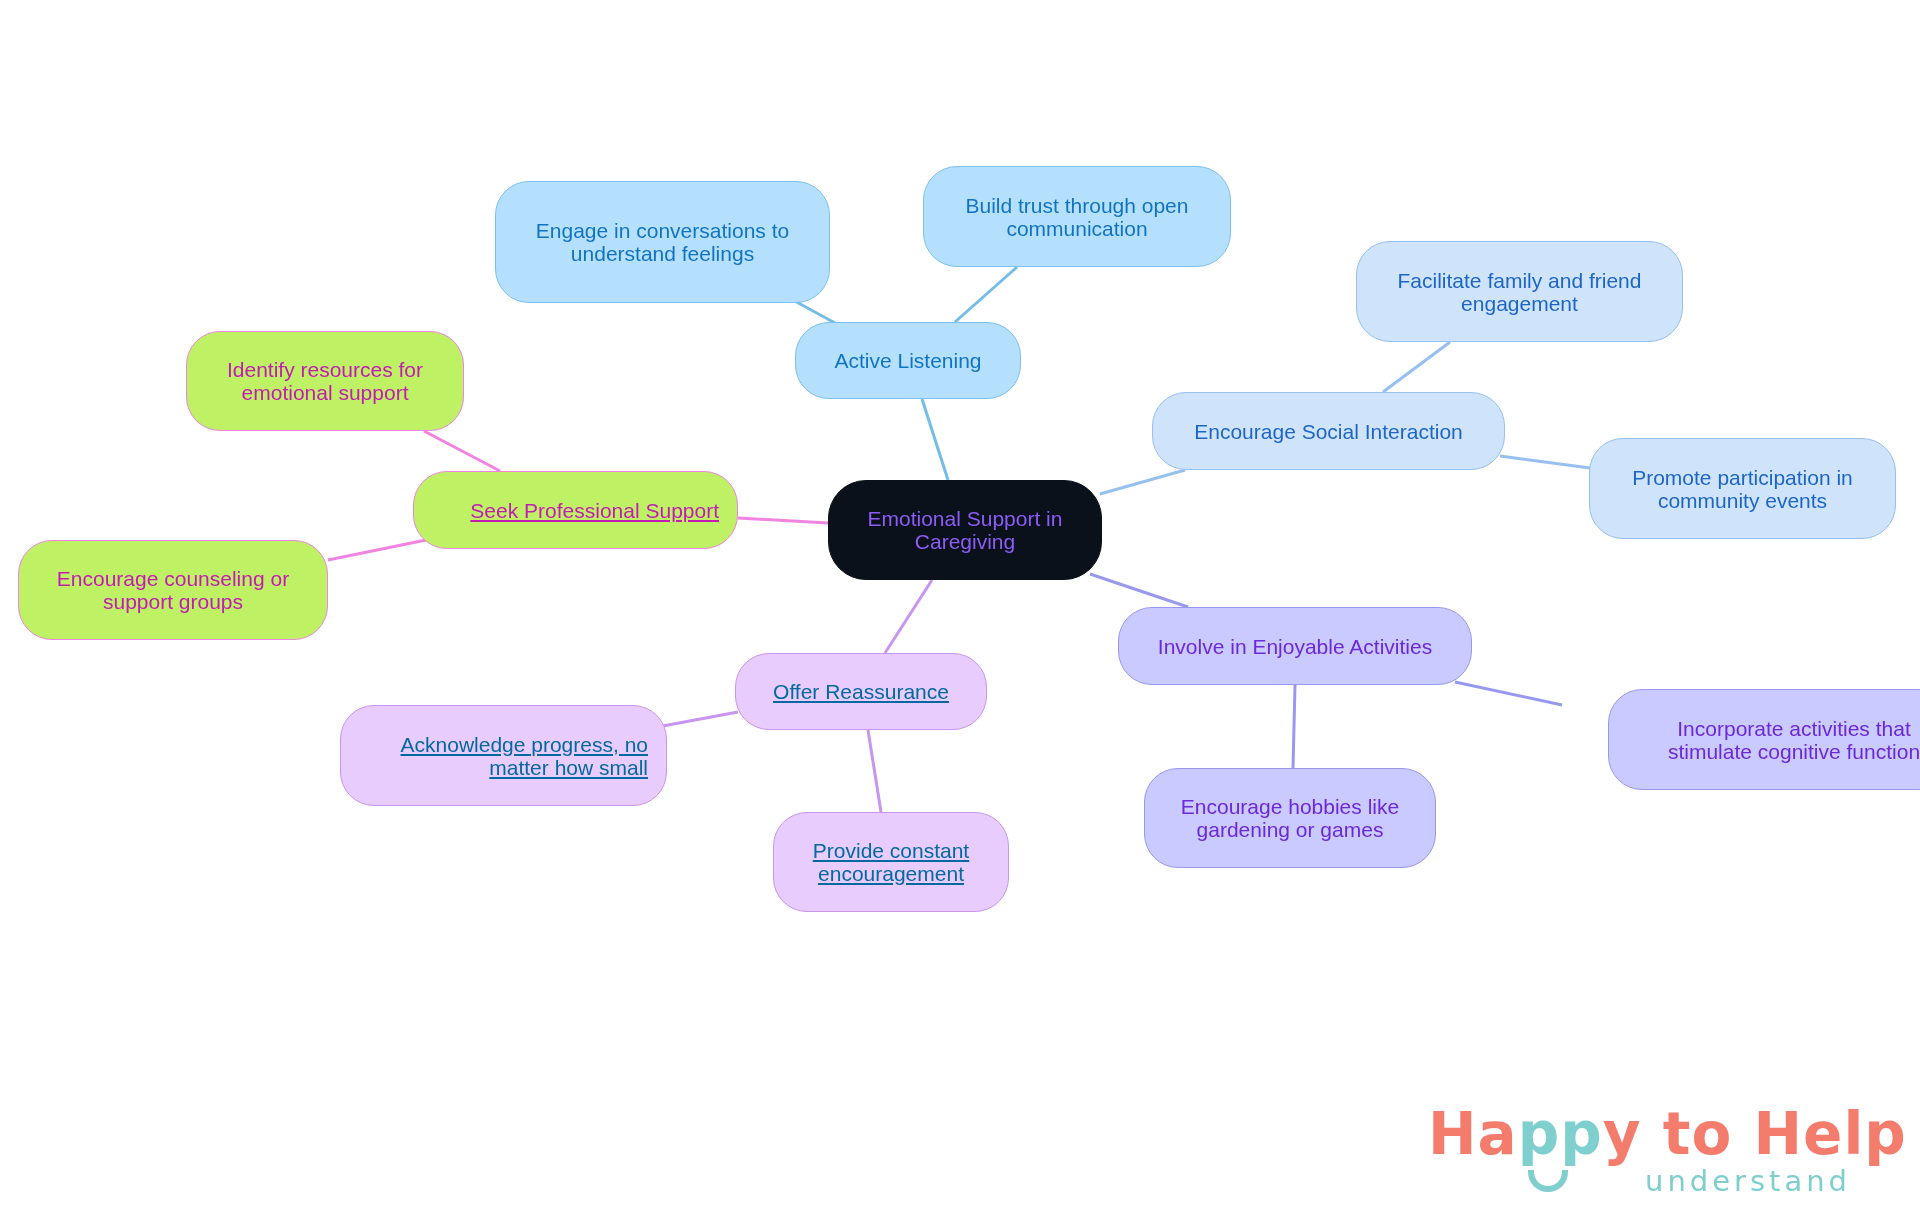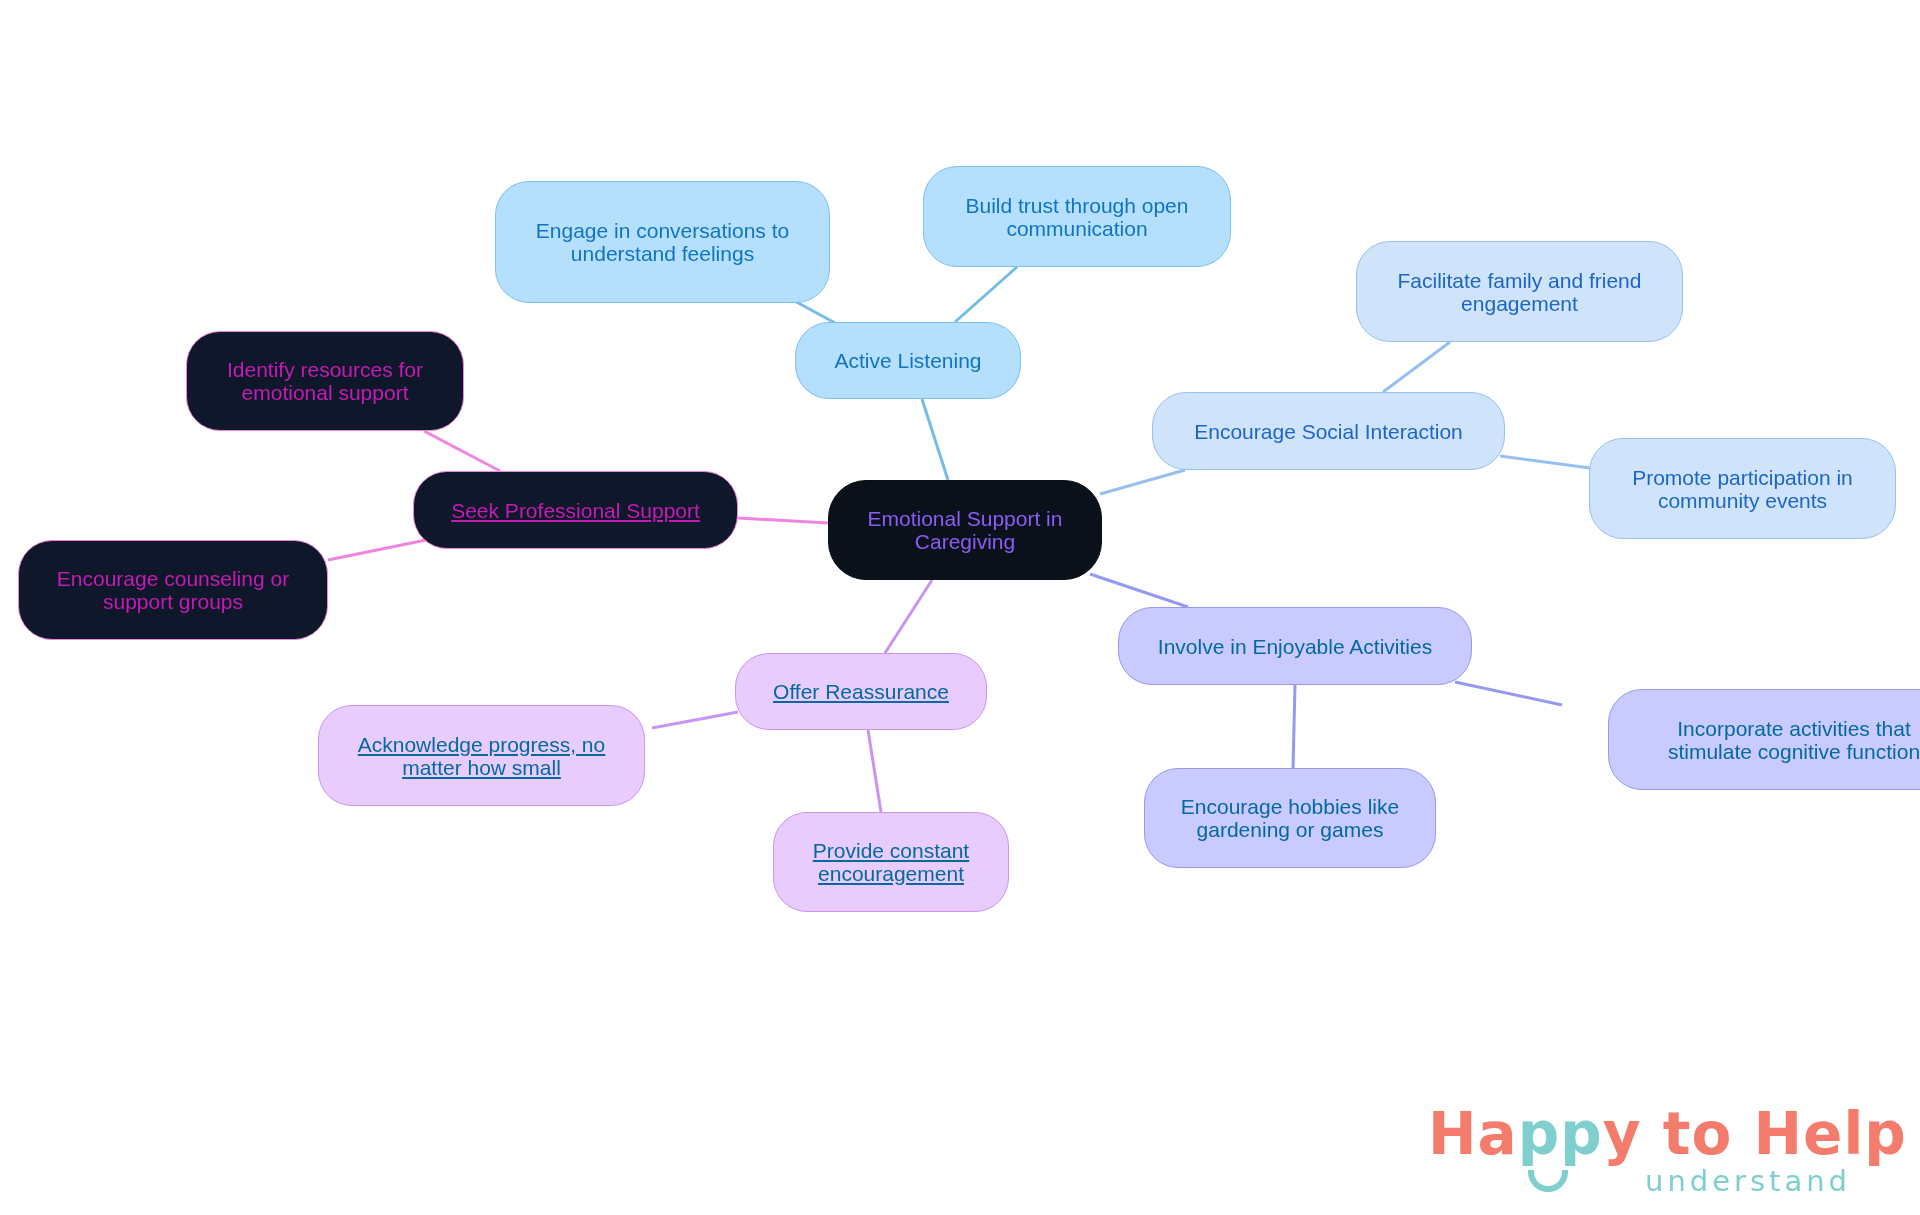--- a/index.html
+++ b/index.html
@@ -2,23 +2,23 @@
 <html><head>
 <meta charset="utf-8">
 <style>
   html, body { margin:0; padding:0; background:#ffffff; }
   body { width:1920px; height:1215px; position:relative; overflow:hidden; font-family:"Liberation Sans", sans-serif; }
   svg.edges { position:absolute; left:0; top:0; width:1920px; height:1215px; }
   .node { position:absolute; box-sizing:border-box; display:flex; align-items:center; justify-content:center; text-align:center; border-radius:34px; border:1.5px solid; font-size:21px; line-height:23px; padding:0 18px; }
   .root { background:#0b111a; border-color:#0b111a; color:#8b5cf6; border-radius:38px; }
   .blue { background:#b5e0fd; border-color:#7cc0ee; color:#1174c1; }
   .lblue { background:#cfe3fb; border-color:#95c0f0; color:#1d66c6; }
-  .indigo { background:#c9caff; border-color:#9799f0; color:#0369a1; }
+  .indigo { background:#c9caff; border-color:#9799f0; color:#6d28d9; }
   .lav { background:#e8ccfd; border-color:#c895f0; color:#0369a1;text-decoration:underline; }
-  .pink { background:#0f172a; border-color:#f084e0; color:#c41bb4; }
+  .pink { background:#bef264; border-color:#f084e0; color:#c41bb4;justify-content:flex-end; }
   .logo { position:absolute; left:1420px; top:1100px; width:460px; height:110px; }
   .logo .main { position:absolute; left:8px; top:0; font-family:"DejaVu Sans", sans-serif; font-weight:bold; font-size:58px; letter-spacing:1px; color:#f47c6c; white-space:nowrap; }
   .logo .teal { color:#7ecfcd; }
   .logo .sub { position:absolute; left:225px; top:64px; font-family:"DejaVu Sans", sans-serif; font-size:29px; letter-spacing:4px; color:#7ecfcd; }
   .logo .smile { position:absolute; left:108px; top:70px; width:40px; height:22px; border:6px solid #7ecfcd; border-top:none; border-radius:0 0 26px 26px; box-sizing:border-box; }
 </style>
 </head>
 <body>
 
 <svg class="edges" viewBox="0 0 1920 1215">
@@ -75,21 +75,21 @@
 <div class="node indigo" style="left:1608px;top:689px;width:345px;height:101px;padding-left:45px;">
   <span>Incorporate activities that stimulate cognitive function</span>
 </div>
 <div class="node indigo" style="left:1144px;top:768px;width:292px;height:100px;">
   <span>Encourage hobbies like gardening or games</span>
 </div>
 
 <div class="node lav" style="left:735px;top:653px;width:252px;height:77px;">
   <span>Offer Reassurance</span>
 </div>
-<div class="node lav" style="left:318px;top:705px;width:327px;height:101px;">
+<div class="node lav" style="left:340px;top:705px;width:327px;height:101px;text-align:right;">
   <span>Acknowledge progress, no matter how small</span>
 </div>
 <div class="node lav" style="left:773px;top:812px;width:236px;height:100px;">
   <span>Provide constant encouragement</span>
 </div>
 
 <div class="node pink" style="left:413px;top:471px;width:325px;height:78px;text-decoration:underline;">
   <span>Seek Professional Support</span>
 </div>
 <div class="node pink" style="left:186px;top:331px;width:278px;height:100px;">

